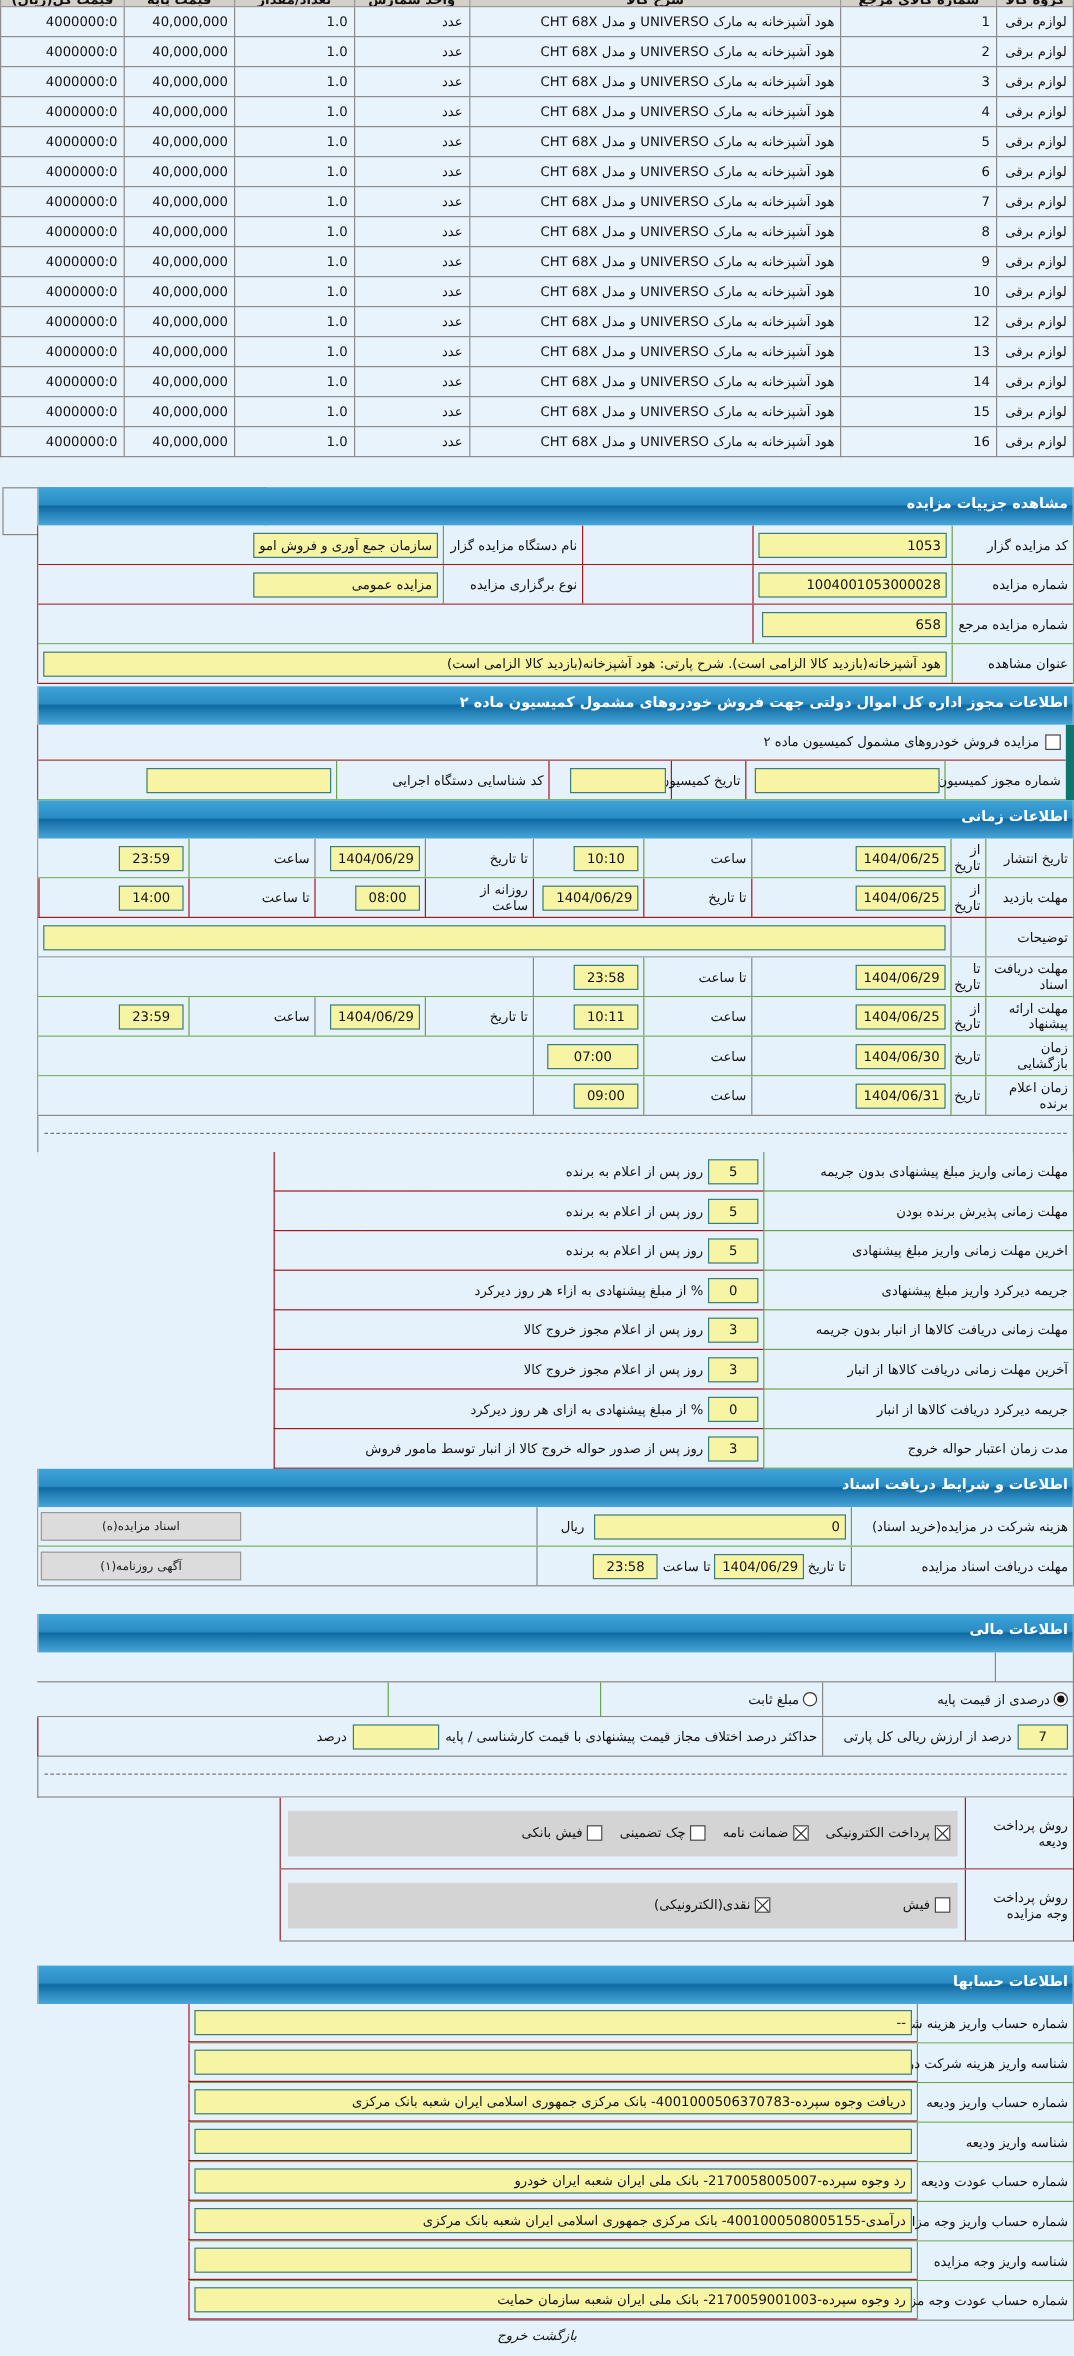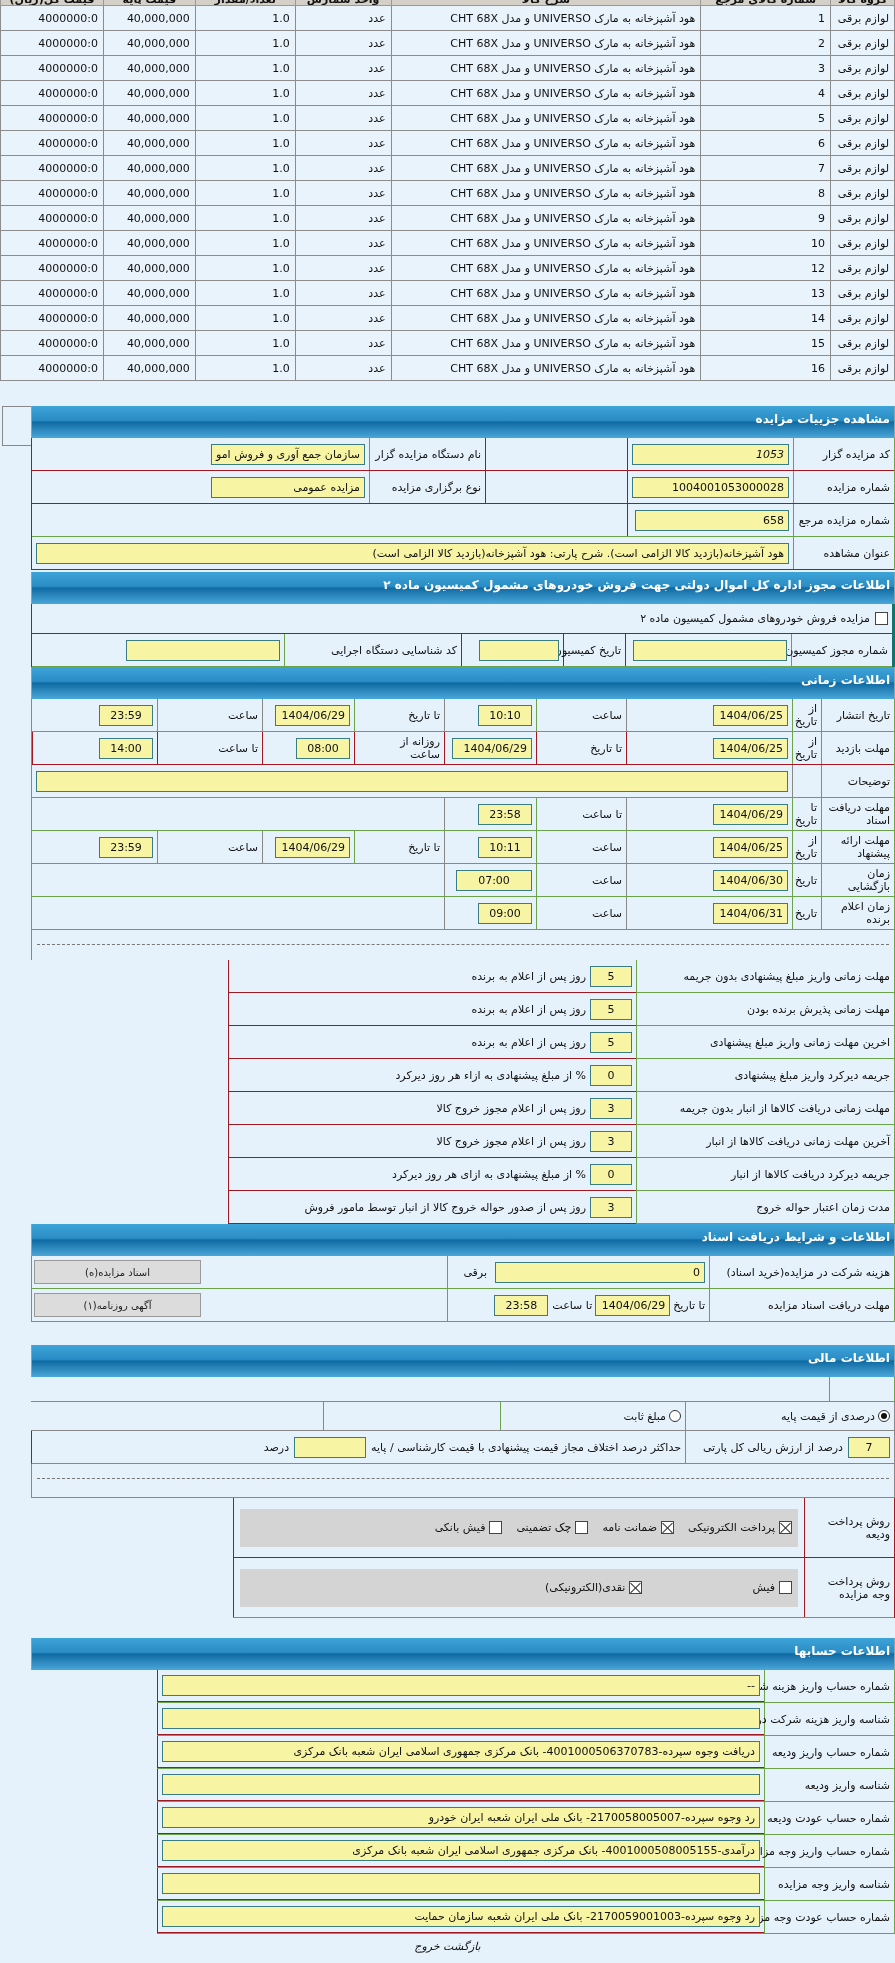--- a/index.html
+++ b/index.html
@@ -247,21 +247,21 @@
 </div>
 
 <div class="section" style="top:406px;">
   <div class="sec-head">مشاهده جزییات مزایده</div>
   <div style="border-left:1px solid #a01820; border-right:1px solid #6aa34a;">
     <div class="row red" style="height:33px;">
       <div class="cell" style="width:101px;">
           <span class="lbl">کد مزایده گزار</span>
         </div>
       <div class="cell red" style="width:166px;">
-          <div class="fld" style="width:174px;font-style:italic;">1053</div>
+          <div class="fld" style="width:174px;">1053</div>
         </div>
       <div class="cell red" style="width:142px;"></div>
       <div class="cell" style="width:116px;">
           <span class="lbl">نام دستگاه مزایده گزار</span>
         </div>
       <div class="cell" style="flex:1; border-left:none;">
           <div class="fld rt" style="width:154px;">سازمان جمع آوری و فروش امو</div>
         </div>
     </div>
     <div class="row red" style="height:33px;">
@@ -294,21 +294,21 @@
         </div>
       <div class="cell" style="flex:1; border-left:none;">
           <div class="fld rt" style="width:100%;">هود آشپزخانه(بازدید کالا الزامی است). شرح پارتی: هود آشپزخانه(بازدید کالا الزامی است)</div>
         </div>
     </div>
   </div>
 </div>
 
 <div class="section" style="top:572px;">
   <div class="sec-head">اطلاعات مجوز اداره کل اموال دولتی جهت فروش خودروهای مشمول کمیسیون ماده ۲</div>
-  <div style="border-left:1px solid #a01820; border-right:3px solid #0f766e;">
+  <div style="border-left:1px solid #a01820; border-right:7px solid #0f766e;">
     <div class="row red" style="height:30px;">
       <div class="cell" style="flex:1; border-left:none;">
         <span class="chk"></span>
         <span style="margin-right:5px;">مزایده فروش خودروهای مشمول کمیسیون ماده ۲</span>
       </div>
     </div>
     <div class="row" style="height:33px;">
       <div class="cell" style="width:101px;">
           <span class="lbl">شماره مجوز کمیسیون ماده۲</span>
         </div>
@@ -576,21 +576,21 @@
 
 <div class="section" style="top:1224px;">
   <div class="sec-head">اطلاعات و شرایط دریافت اسناد</div>
   <div style="border-left:1px solid #888; border-right:1px solid #6aa34a;">
     <div class="row" style="height:33px;">
       <div class="cell" style="width:185px;">
           <span>هزینه شرکت در مزایده(خرید اسناد)</span>
         </div>
       <div class="cell gray" style="width:262px;">
         <div class="fld" style="width:210px;">0</div>
-        <span style="margin-right:8px;">برقی</span>
+        <span style="margin-right:8px;">ریال</span>
       </div>
       <div class="cell" style="flex:1; border-left:none; justify-content:flex-end; padding-left:2px;">
         <div class="btn-gray">اسناد مزایده(ه)</div>
       </div>
     </div>
     <div class="row" style="height:33px; border-bottom-color:#888;">
       <div class="cell" style="width:185px;">
           <span>مهلت دریافت اسناد مزایده</span>
         </div>
       <div class="cell gray" style="width:262px;">

